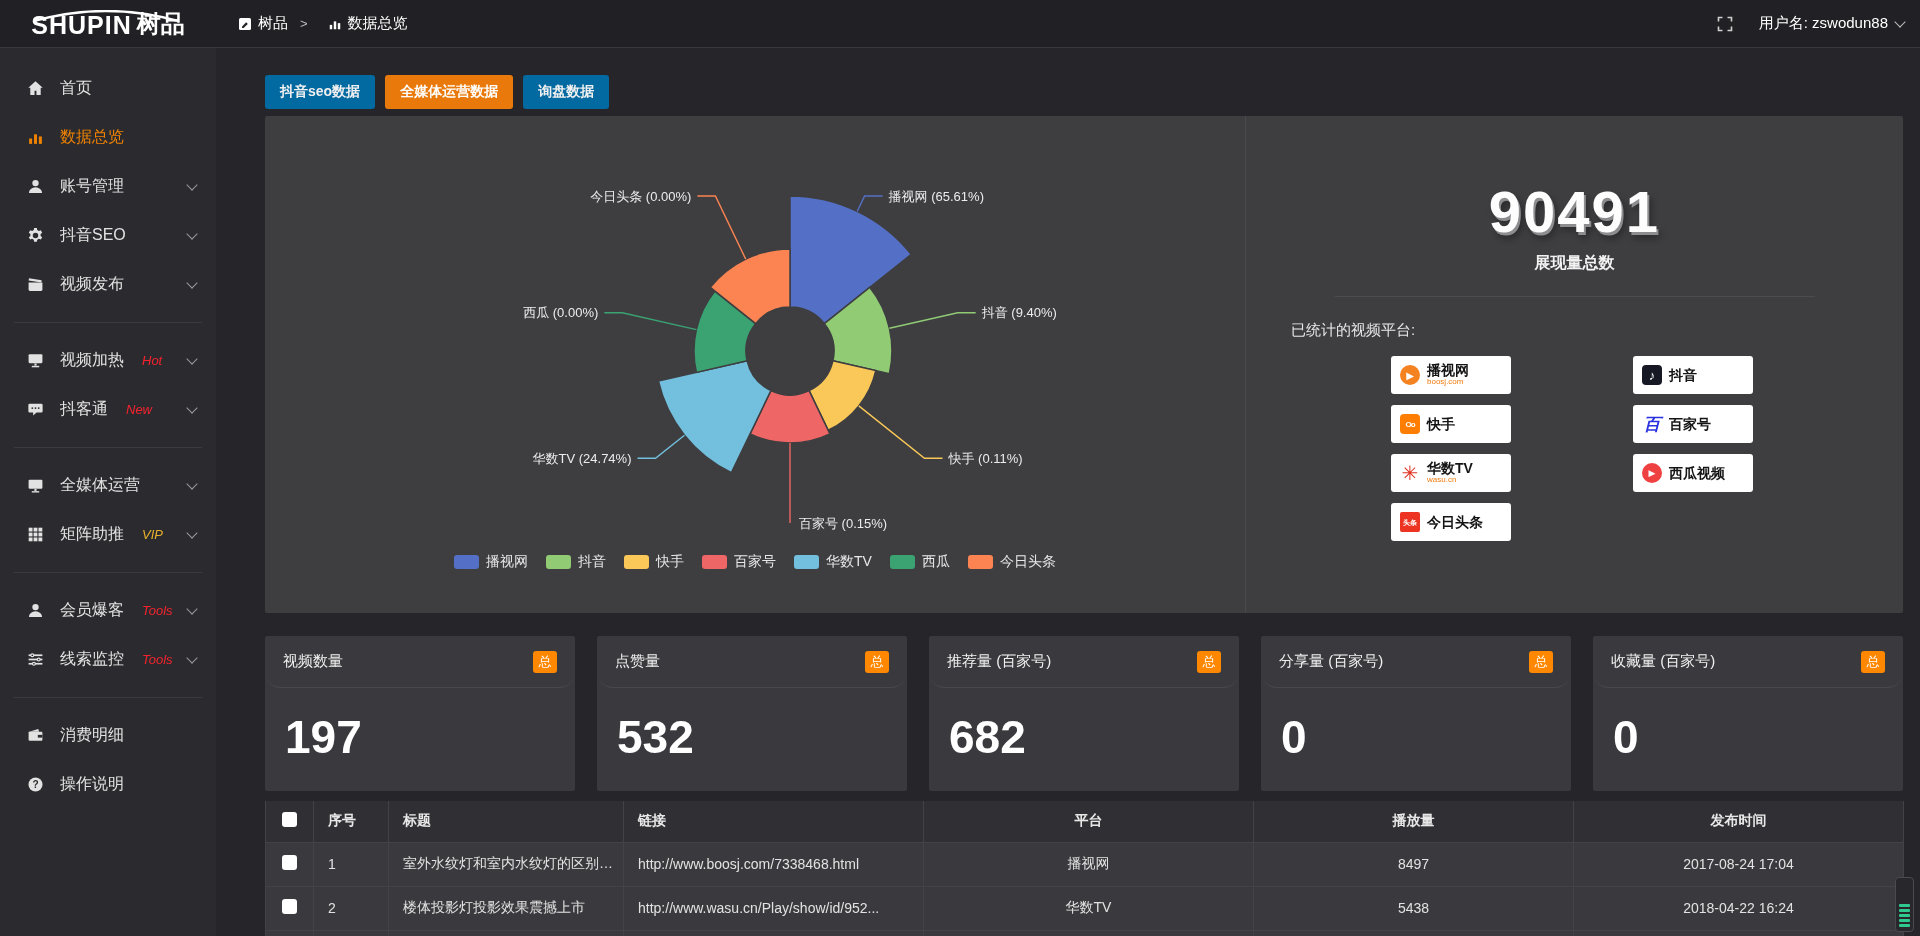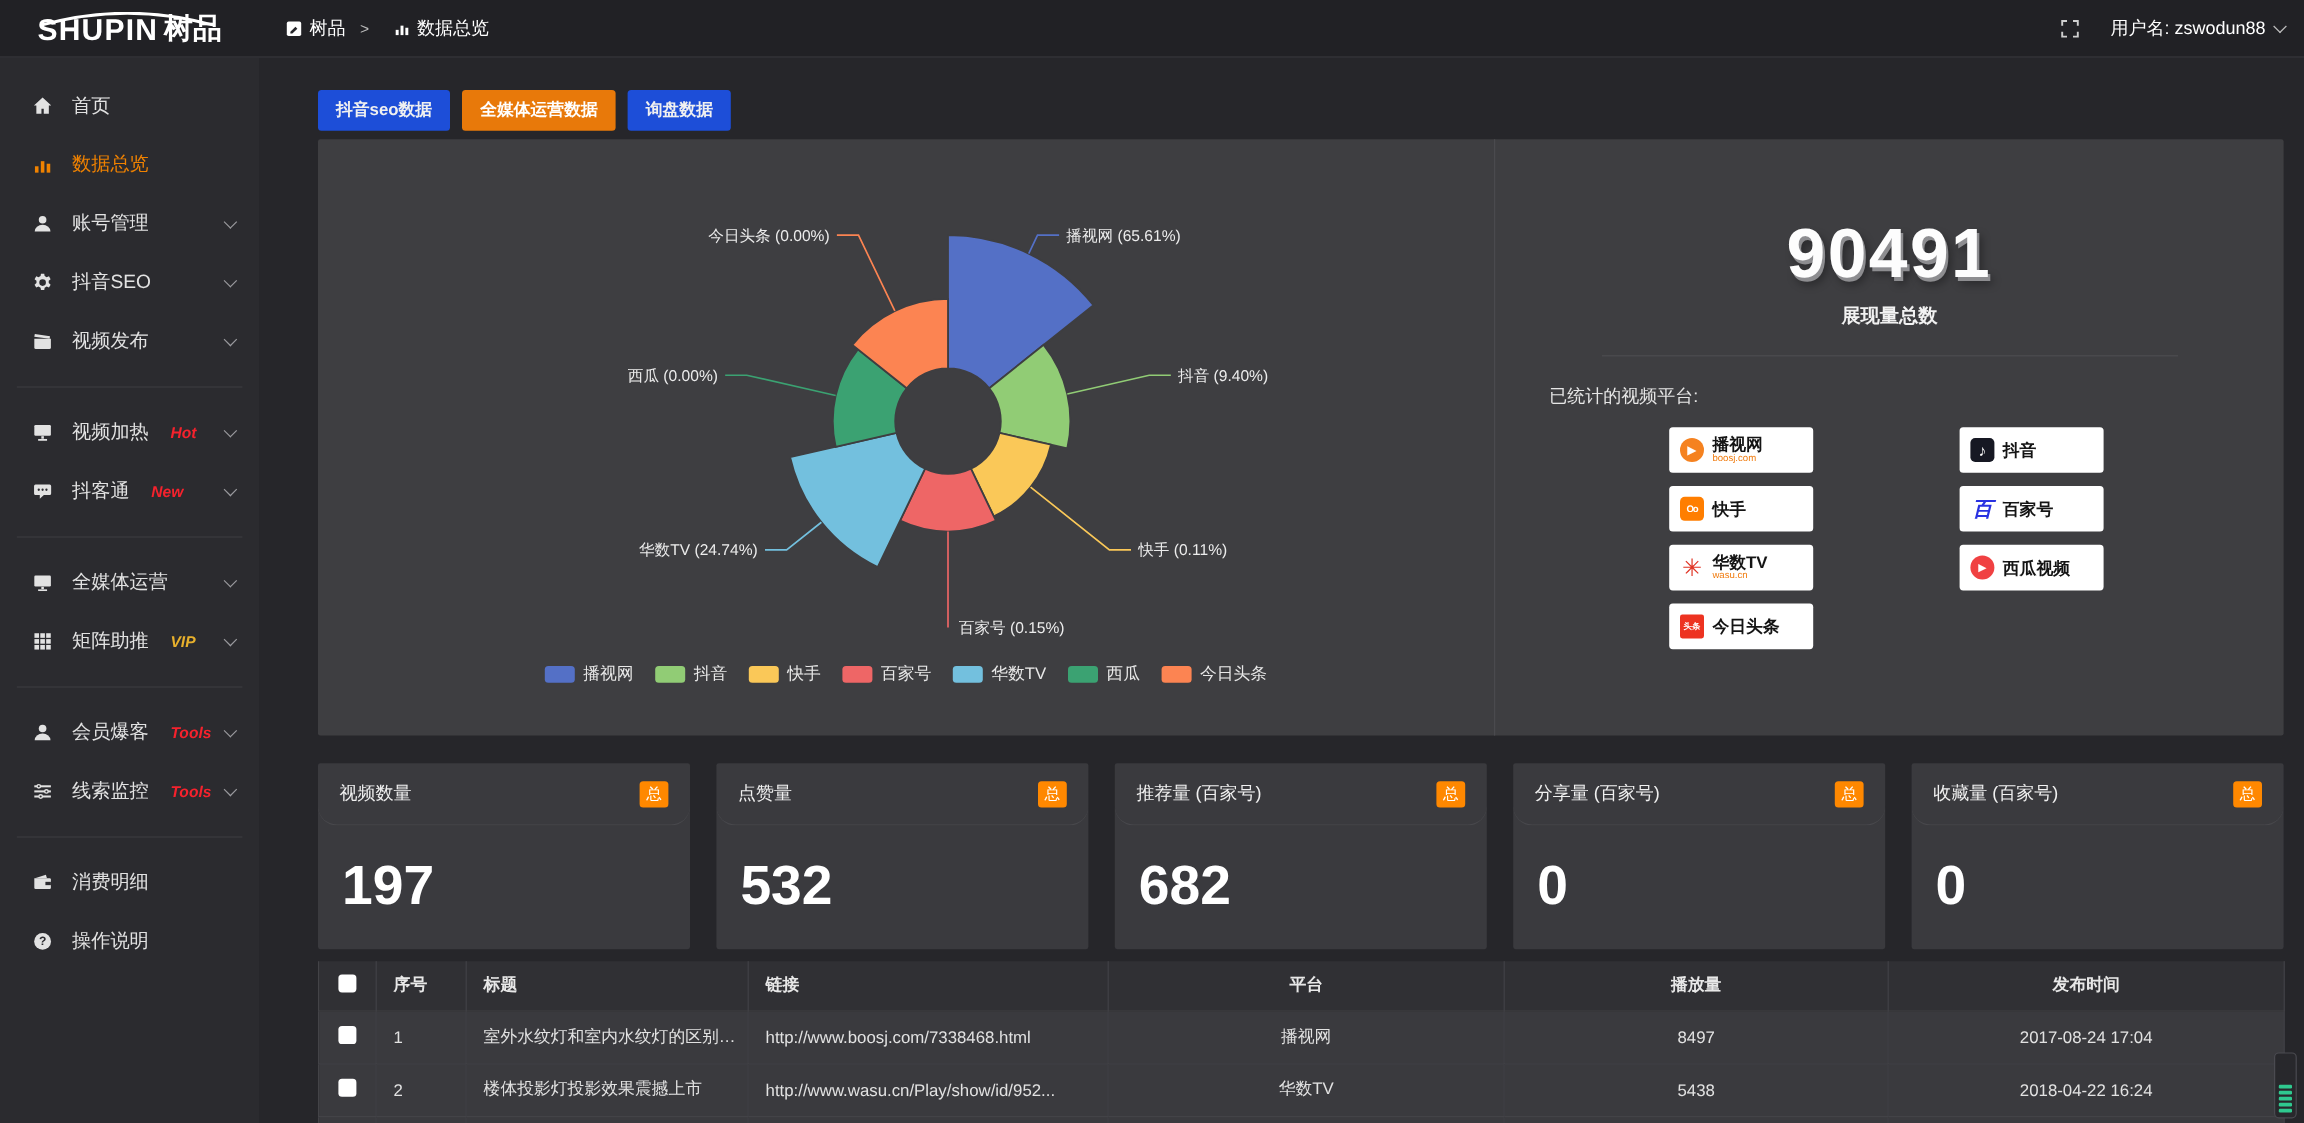--- a/index.html
+++ b/index.html
@@ -19,28 +19,28 @@
   .fullscreen-btn { cursor:pointer; display:flex; }
   .username { display:flex; align-items:center; gap:8px; font-size:15px; color:#fff; cursor:pointer; }
   .chev { width:8px; height:8px; border-right:1.6px solid #bbb; border-bottom:1.6px solid #bbb;
     transform:rotate(45deg); margin-top:-4px; display:inline-block; }
   
   .sidebar { position:absolute; top:48px; left:0; bottom:0; width:216px; background:#2b2b2f; padding-top:16px; }
   .side-item { height:49px; display:flex; align-items:center; padding:0 18px 0 26px; gap:16px;
     font-size:16px; color:#e2e2e2; cursor:pointer; position:relative; }
   .side-item.active { color:#f08200; }
   .sicon { width:18px; height:18px; display:flex; align-items:center; justify-content:center; flex:0 0 18px; }
-  .sbadge { font-size:13px; font-weight:bold; font-style:italic; margin-left:2px; }
+  .sbadge { font-size:13px; font-weight:normal; font-style:italic; margin-left:2px; }
   .sbadge.red { color:#f5222d; } .sbadge.gold { color:#e7b02c; }
   .side-item .chev { position:absolute; right:20px; border-color:#9a9a9e; }
   .side-divider { height:1px; background:#3a3a3f; margin:13px 14px; }
   
   .content { position:absolute; left:216px; top:48px; right:0; bottom:0; padding:27px 17px 0 49px; }
   .tabs { display:flex; gap:10px; }
-  .tab { height:34px; padding:0 15px; border:none; border-radius:3px; background:#1d4ed8; color:#f0f0f0;
+  .tab { height:34px; padding:0 15px; border:none; border-radius:3px; background:#0369a1; color:#f0f0f0;
     font-size:14px; font-weight:bold; font-family:inherit; cursor:pointer; }
   .tab.active { background:#e8790a; color:#fff; }
   
   .panel { margin-top:7px; width:1638px; height:497px; background:#3e3e41; border-radius:2px;
     display:flex; position:relative; }
   .panel-left { width:980px; position:relative; }
   .rose-legend { position:absolute; left:0; right:0; top:437px; display:flex; justify-content:center;
     gap:18px; font-size:14px; color:#e8e8e8; }
   .legend-item { display:flex; align-items:center; gap:7px; cursor:pointer; }
   .legend-chip { width:25px; height:14px; border-radius:3px; display:inline-block; }

